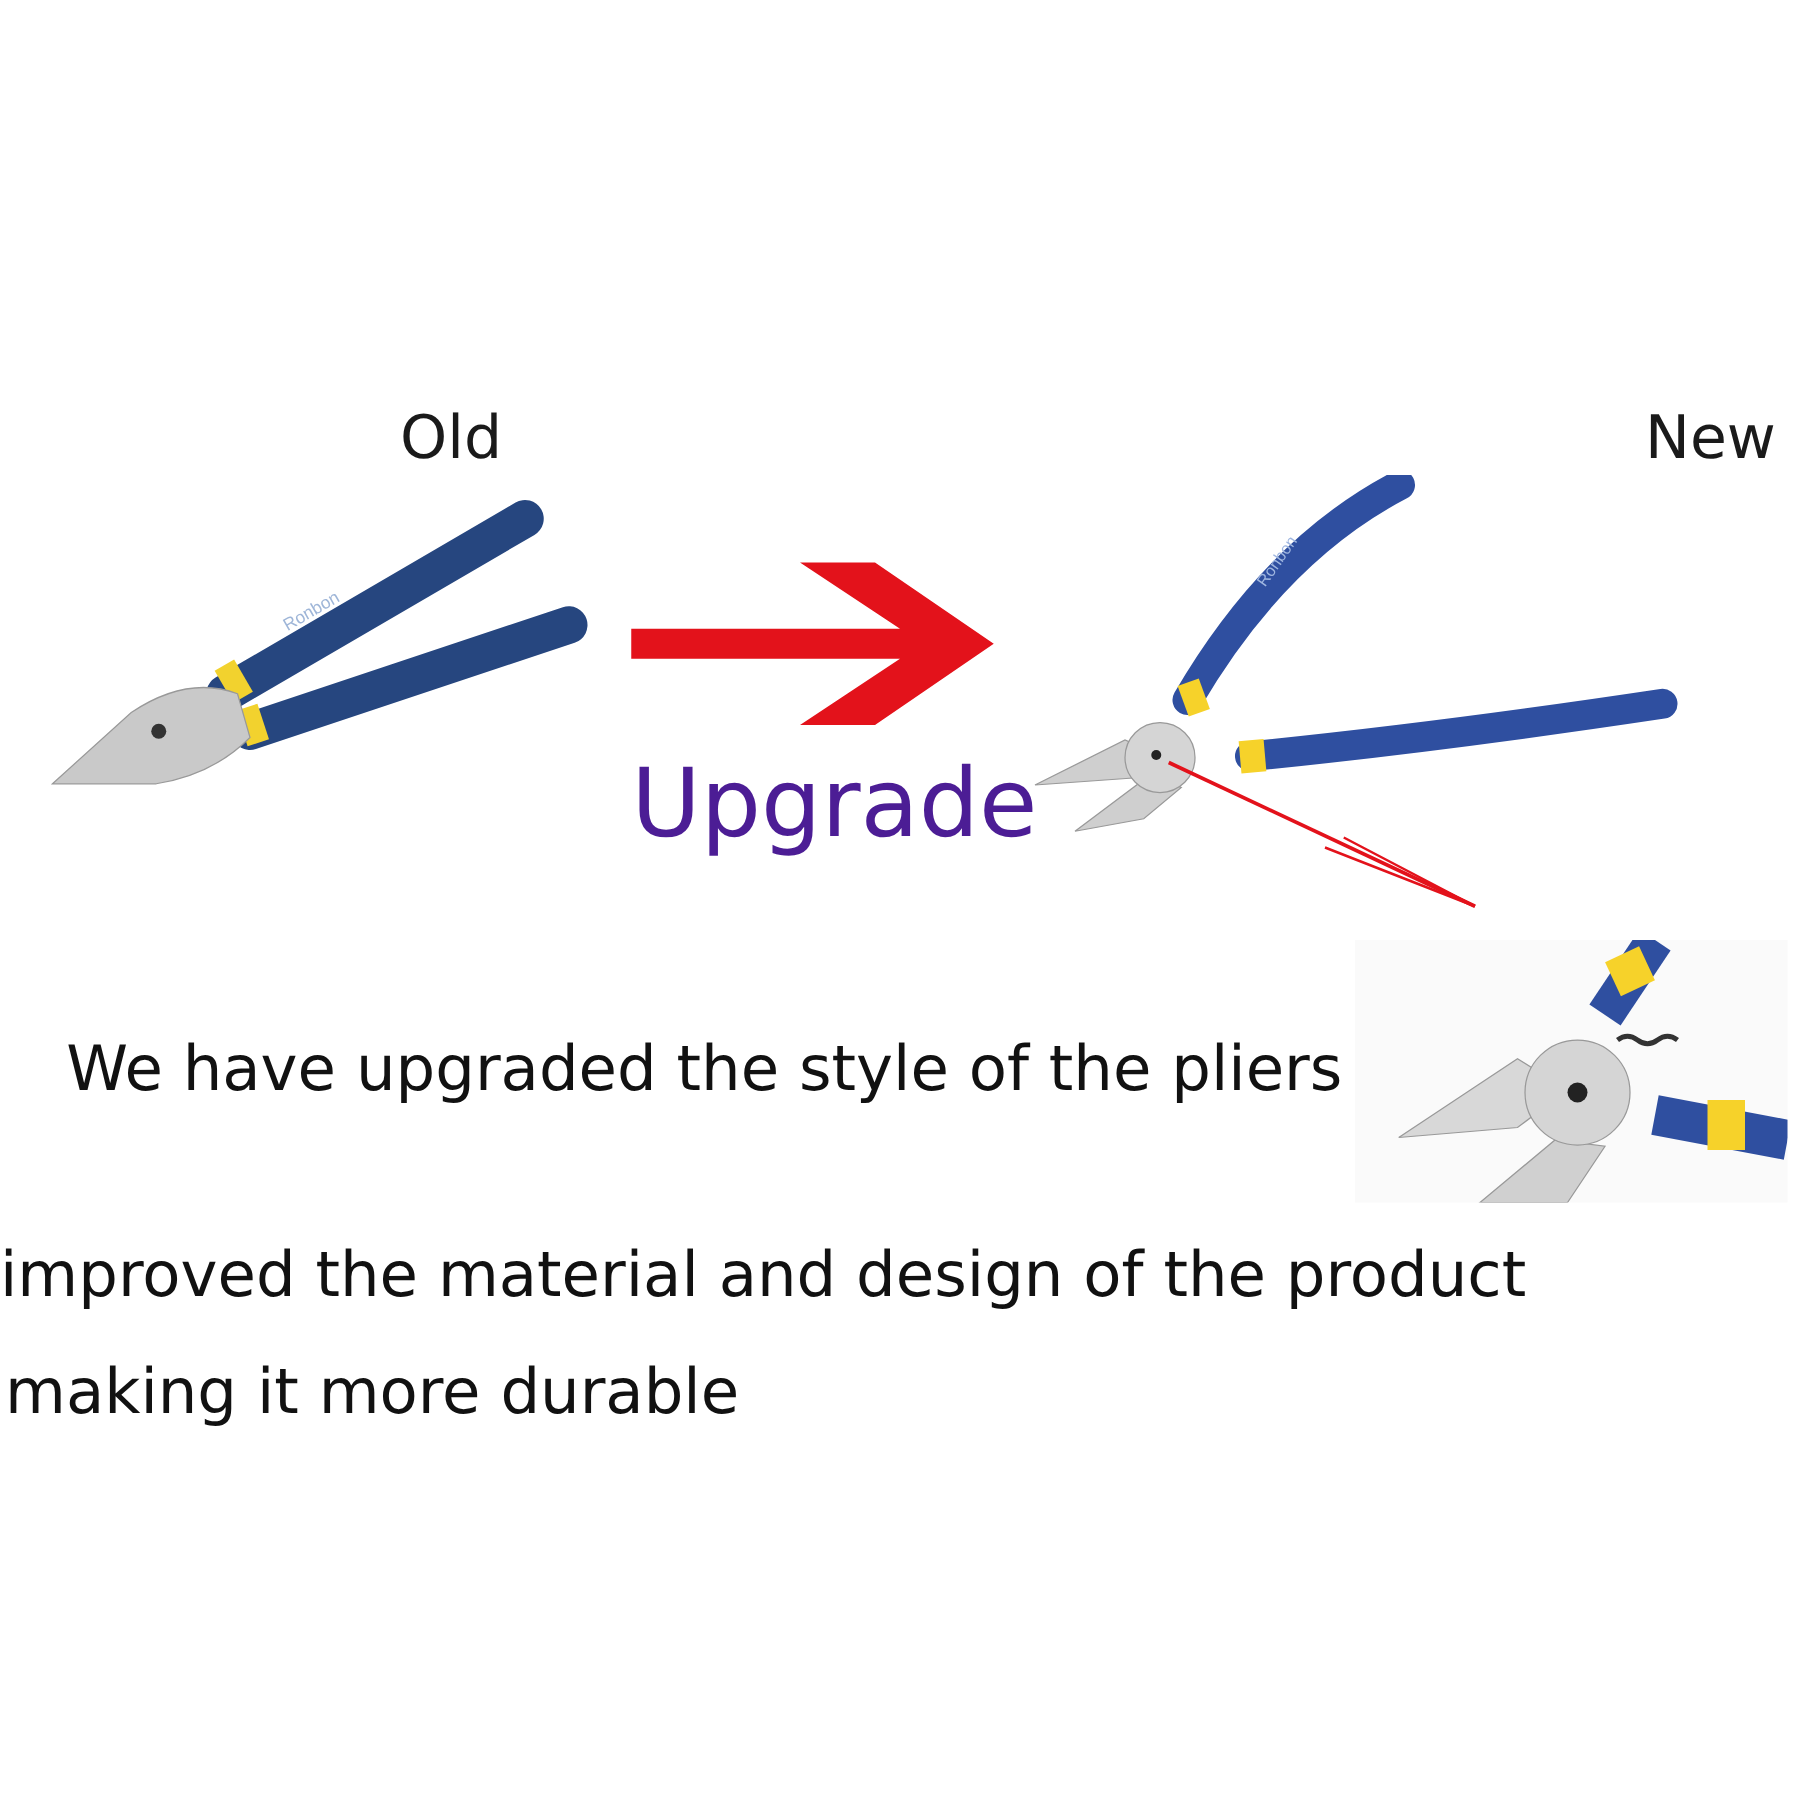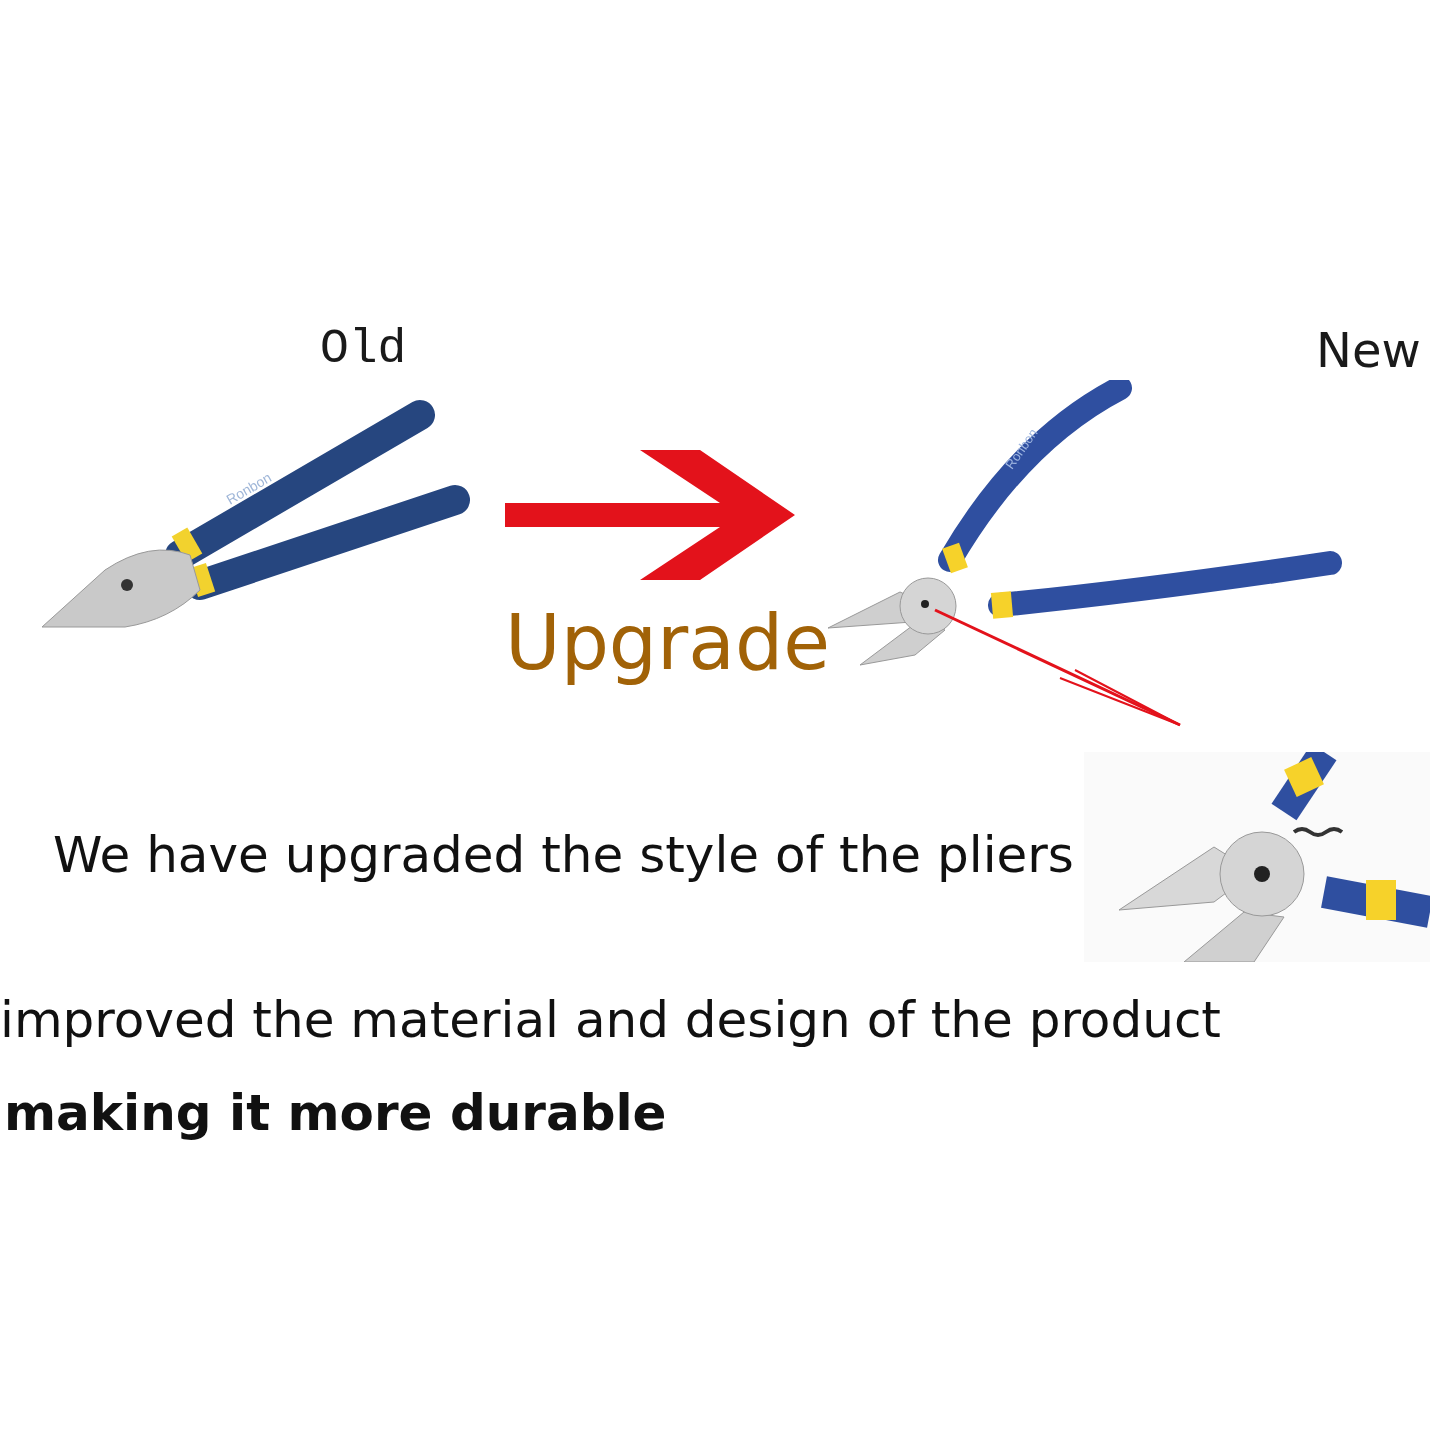--- a/index.html
+++ b/index.html
@@ -1,26 +1,26 @@
 <!DOCTYPE html>
 <html><head>
 <meta charset="utf-8">
 <style>
   html,body{margin:0;padding:0;background:#fff;}
   body{width:1440px;height:1440px;position:relative;overflow:hidden;font-family:"DejaVu Sans","Liberation Sans",sans-serif;color:#111;}
   .abs{position:absolute;}
   .label{font-size:48px;color:#1a1a1a;}
-  .upgrade{font-size:76px;color:#a16207;letter-spacing:0px;}
+  .upgrade{font-size:76px;color:#4c1d95;letter-spacing:0px;}
   .line{font-size:50px;color:#111;white-space:nowrap;}
   svg{display:block;}
 </style>
 </head>
 <body>
 
-<div class="abs label" style="left:320px;top:322px;font-family:Liberation Mono, monospace;">Old</div>
+<div class="abs label" style="left:320px;top:322px;">Old</div>
 <div class="abs label" style="left:1316px;top:322px;">New</div>
 
 <div class="abs" style="left:30px;top:395px;width:450px;height:260px;">
   <svg width="450" height="260" viewBox="0 0 450 260">
     <path d="M150,160 L390,20" stroke="#26467f" stroke-width="30" stroke-linecap="round" fill="none"></path>
     <path d="M170,190 L425,105" stroke="#26467f" stroke-width="30" stroke-linecap="round" fill="none"></path>
     <rect x="148" y="135" width="18" height="30" fill="#f2d22e" transform="rotate(-30 157 150)"></rect>
     <rect x="163" y="170" width="18" height="30" fill="#f2d22e" transform="rotate(-18 172 185)"></rect>
     <path d="M12,232 L75,175 Q120,145 160,160 L170,195 Q140,225 95,232 Z" fill="#c9c9c9" stroke="#999" stroke-width="1"></path>
     <circle cx="97" cy="190" r="6" fill="#333"></circle>
@@ -60,13 +60,13 @@
     <path d="M35,158 L130,95 L170,120 L130,150 Z" fill="#d8d8d8" stroke="#999"></path>
     <path d="M100,210 L160,160 L200,165 L170,210 Z" fill="#d0d0d0" stroke="#999"></path>
     <circle cx="178" cy="122" r="42" fill="#d5d5d5" stroke="#999"></circle>
     <circle cx="178" cy="122" r="8" fill="#222"></circle>
     <path d="M210,80 q8,-6 16,0 q8,6 16,0 q8,-6 16,0" stroke="#333" stroke-width="4" fill="none"></path>
   </svg>
 </div>
 
 <div class="abs line" style="left:8px;top:826px;margin-left:45px;">We have upgraded the style of the pliers</div>
 <div class="abs line" style="left:0px;top:991px;">improved the material and design of the product</div>
-<div class="abs line" style="left:4px;top:1084px;font-weight:bold;">making it more durable</div>
+<div class="abs line" style="left:4px;top:1084px;">making it more durable</div>
 
 </body></html>

